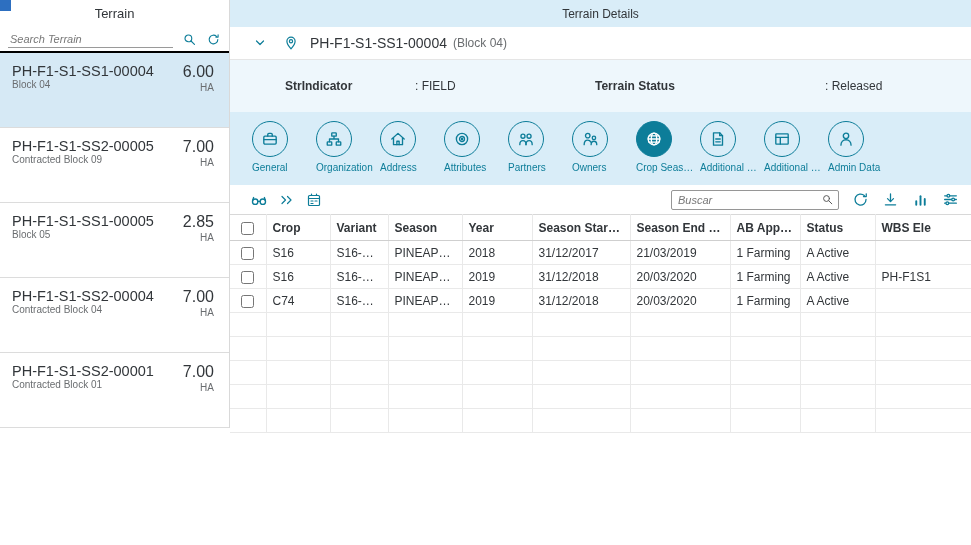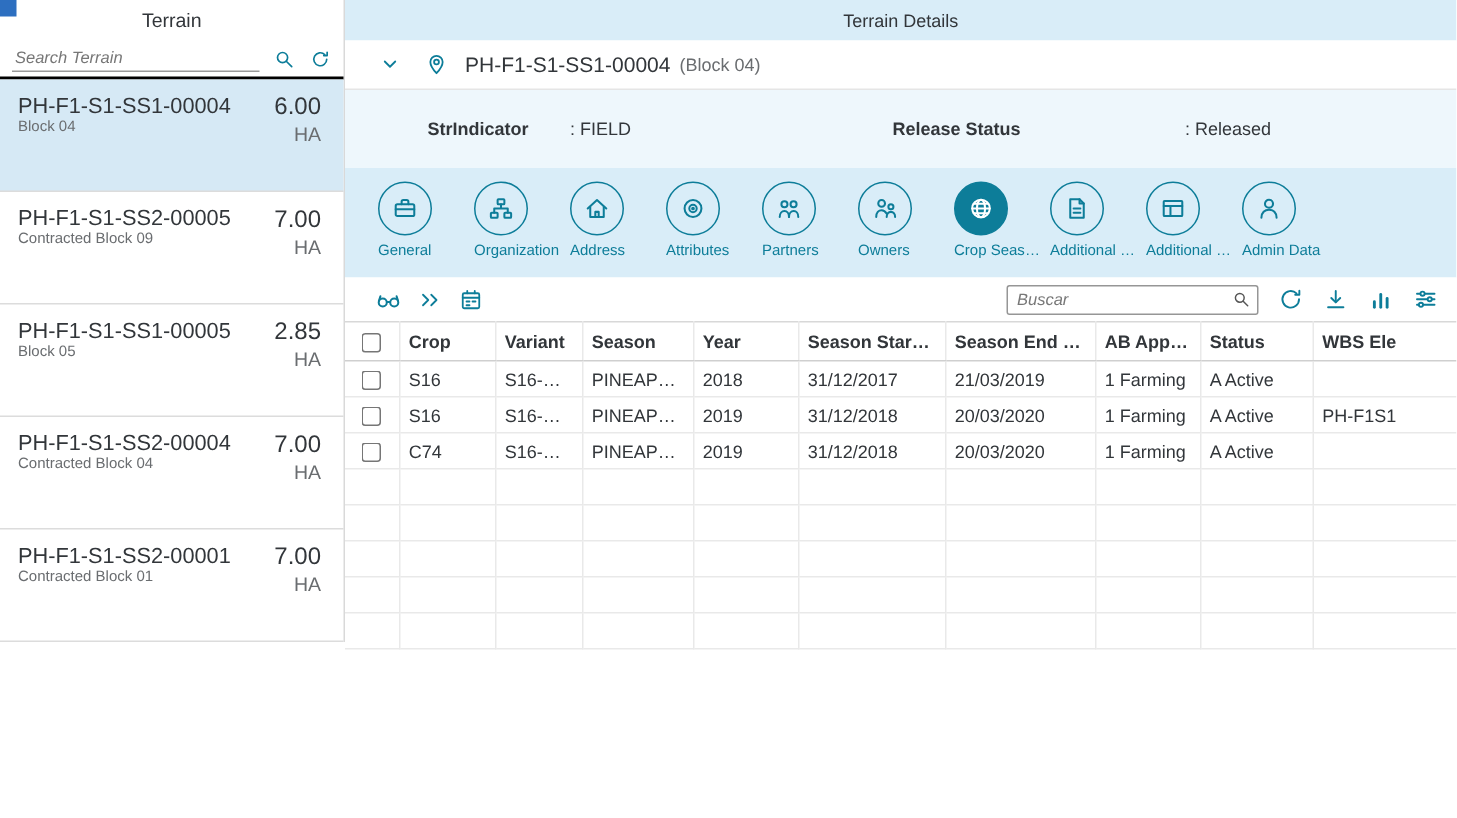--- a/index.html
+++ b/index.html
@@ -19,37 +19,37 @@
   .sb-search input { flex:1; min-width:0; border:none; border-bottom:1px solid #9a9a9a; background:transparent;
     font-family:"Liberation Sans", sans-serif; font-size:11px; color:#444; padding:2px 2px; outline:none; }
   .sb-search input::placeholder { font-style:italic; color:#777; }
   .sb-search .icn { margin-left:9px; }
   .sb-item { height:75px; padding:10px 12px 0 12px; border-bottom:1px solid #dcdcdc; display:flex; justify-content:space-between; cursor:pointer; }
   .sb-item.selected { background:#d6e9f5; }
   .sb-title { font-size:14.5px; color:#32363a; }
   .sb-sub { font-size:10px; color:#6a6d70; }
   .sb-item-r { text-align:right; padding-right:3px; }
   .sb-val { font-size:16px; color:#32363a; }
-  .sb-unit { font-size:13px; color:#6a6d70; margin-top:1px; }
+  .sb-unit { font-size:10px; color:#6a6d70; margin-top:1px; }
 
   
   .icn { display:inline-flex; align-items:center; justify-content:center; color:#0d7d99; }
   .icn svg { display:block; stroke:currentColor; fill:none; stroke-width:1.2; stroke-linecap:round; stroke-linejoin:round; }
   .icn.gray { color:#555; }
 
   
   .details { flex:1; display:flex; flex-direction:column; background:#fff; }
   .dt-header { height:27px; background:#d9edf8; display:flex; align-items:center; justify-content:center; font-size:12px; color:#32363a; }
   .obj-row { height:33px; display:flex; align-items:center; padding-left:22px; background:#fff; border-bottom:1px solid #e5e5e5; }
   .obj-row .pin { margin-left:15px; }
   .obj-title { font-size:14px; color:#32363a; margin-left:11px; }
   .obj-suffix { font-size:12px; color:#6a6d70; margin-left:6px; }
 
   .info-strip { position:relative; height:52px; background:#eef7fc; }
-  .info-pair { position:absolute; top:50%; transform:translateY(-50%); display:flex; font-size:12px; }
+  .info-pair { position:absolute; top:50%; transform:translateY(-50%); display:flex; font-size:12px;gap:35px; }
   .info-pair.p1 { left:55px; }
   .info-pair.p1 .info-label { width:95px; }
   .info-pair.p2 { left:365px; }
   .info-pair.p2 .info-label { width:195px; }
   .info-label { font-weight:bold; color:#32363a; }
   .info-value { color:#32363a; }
 
   .tab-strip { height:73px; background:#d9edf8; display:flex; padding-left:22px; }
   .tab { width:64px; display:flex; flex-direction:column; padding-top:9px; cursor:pointer; }
   .tab .circ { width:36px; height:36px; border-radius:50%; border:1px solid #0d7d99; color:#0d7d99;
@@ -174,21 +174,21 @@
       <span class="obj-title">PH-F1-S1-SS1-00004</span>
       <span class="obj-suffix">(Block 04)</span>
     </div>
 
     <div class="info-strip">
       <div class="info-pair p1">
         <span class="info-label">StrIndicator</span>
         <span class="info-value">: FIELD</span>
       </div>
       <div class="info-pair p2">
-        <span class="info-label">Release Status</span>
+        <span class="info-label">Terrain Status</span>
         <span class="info-value">: Released</span>
       </div>
     </div>
 
     <div class="tab-strip">
       <div class="tab">
         <span class="circ icn">
           <svg width="18" height="18" viewBox="0 0 16 16">
               <rect x="2.5" y="5.5" width="11" height="7" rx="1"></rect>
               <path d="M6 5.5V4a1 1 0 0 1 1-1h2a1 1 0 0 1 1 1v1.5"></path>

